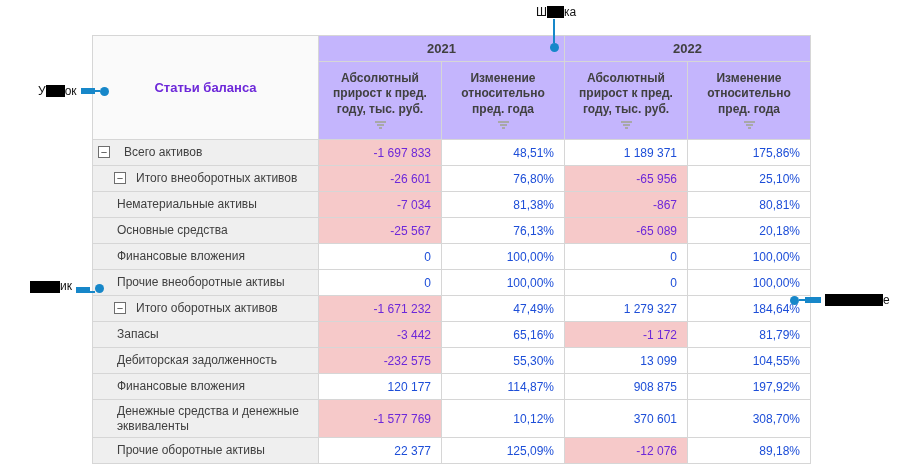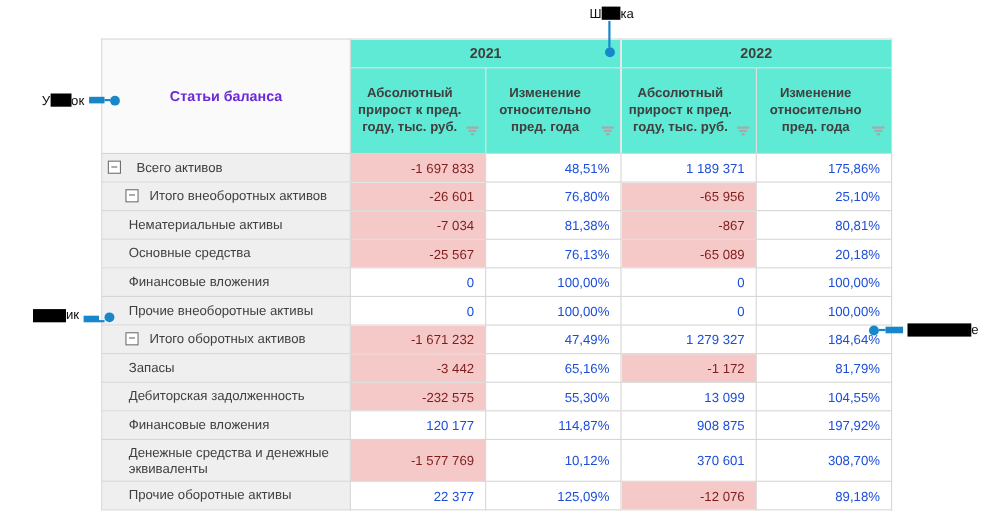--- a/index.html
+++ b/index.html
@@ -10,29 +10,29 @@
   }
 
   
   table.pivot{
     position:absolute;left:92px;top:35px;width:718px;
     border-collapse:collapse;table-layout:fixed;
   }
   table.pivot th, table.pivot td{
     border:1px solid #d6d6d6;box-sizing:border-box;overflow:hidden;
   }
-  thead th{background:#5eead4;color:#404040;font-weight:bold;}
+  thead th{background:#c4b5fd;color:#404040;font-weight:bold;}
   th.corner{
     background:#fafafa;font-size:13px;color:#6d28d9;
     vertical-align:middle;text-align:center;border-bottom:2px solid #a6a6a6;
   }
   th.year{height:26px;font-size:13px;text-align:center;}
   th.sub{height:78px;font-size:12px;line-height:1.3;vertical-align:middle;
          padding:4px 6px;border-bottom:2px solid #a6a6a6;text-align:center;}
-  .sub-inner{display:flex;flex-direction:row;align-items:flex-end;gap:4px;}
+  .sub-inner{display:flex;flex-direction:column;align-items:center;gap:4px;}
 
   
   .filter-icon{display:inline-block;width:12px;height:9px;cursor:pointer;}
   .filter-icon .fb{display:block;height:2px;background:#a8a8a8;margin:0 auto 1px;}
   .fb1{width:11px;} .fb2{width:7px;} .fb3{width:3px;}
 
   tbody tr{height:26px;}
   tbody tr.tall{height:38px;}
   td.label-cell{
     background:#efefef;color:#404040;font-size:12px;vertical-align:middle;
@@ -47,21 +47,21 @@
     width:12px;height:12px;border:1px solid #6e6e6e;background:#ffffff;
     color:#404040;font-size:11px;line-height:10px;box-sizing:border-box;
     cursor:pointer;
   }
   .lvl0 .expand-icon{margin-right:14px;}
   .lvl1 .expand-icon{margin-right:10px;}
   td.value-cell{
     background:#ffffff;color:#1d4ed8;font-size:12px;text-align:right;
     padding-right:10px;white-space:nowrap;vertical-align:middle;
   }
-  td.value-cell.negative{background:#f6c9c9;color:#7f1d1d;}
+  td.value-cell.negative{background:#f6c9c9;color:#6d28d9;}
 
   
   .callout{
     position:absolute;display:flex;align-items:center;
     font-size:12px;color:#111;white-space:nowrap;z-index:5;
   }
   .redact{display:inline-block;height:12px;background:#000;}
   .c-bar{flex:none;width:14px;height:6px;background:#1787c9;}
   .c-wire{flex:none;height:2px;background:#1787c9;}
   .c-dot{flex:none;width:9px;height:9px;border-radius:50%;background:#1787c9;}

